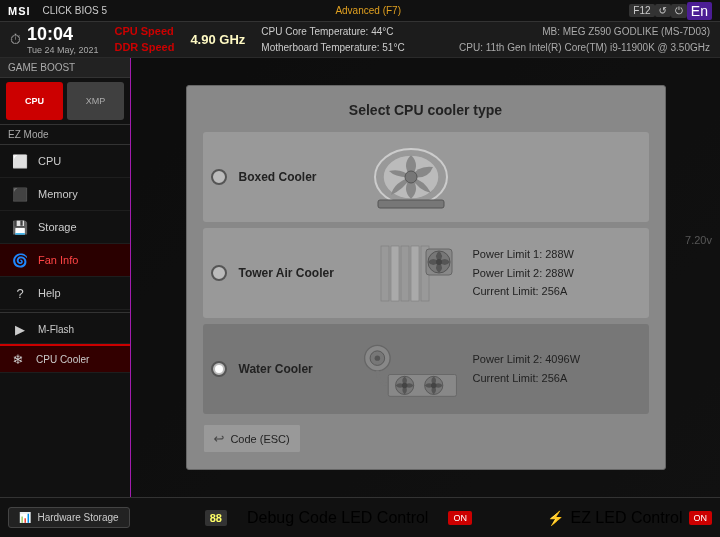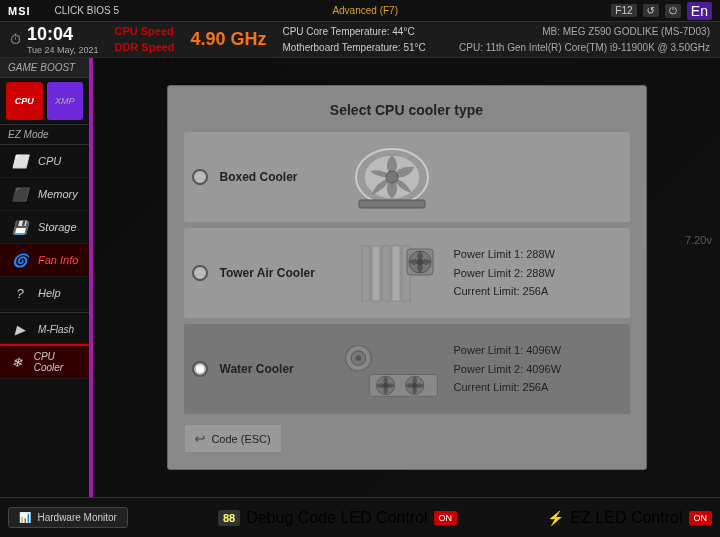--- a/index.html
+++ b/index.html
@@ -18,40 +18,39 @@
       height: 22px;
       display: flex;
       align-items: center;
       justify-content: space-between;
       padding: 0 8px;
       border-bottom: 1px solid #333;
     }
     .top-bar-left {
       display: flex;
       align-items: center;
-      gap: 24px;
+      gap: 12px;
     }
     .msi-logo {
       color: #fff;
       font-weight: bold;
       font-size: 11px;
       letter-spacing: 1px;
     }
     .bios-title {
       color: #ccc;
       font-size: 10px;
     }
     .top-bar-center {
       color: #e0a020;
       font-size: 10px;
     }
     .top-bar-right {
       display: flex;
       align-items: center;
-      gap: 6px;
     }
     .top-icon {
       color: #ccc;
       font-size: 10px;
       background: #333;
       padding: 1px 4px;
       border-radius: 2px;
     }
     .lang-badge {
       background: #4c1d95;
@@ -89,22 +88,22 @@
       color: #aaa;
       font-size: 9px;
     }
     .speed-display {
       color: #c00;
       font-size: 11px;
       font-weight: bold;
       line-height: 1.4;
     }
     .ghz-display {
-      color: #f97316;
-      font-size: 18px;
+      color: #fef9c3;
+      font-size: 13px;
       font-weight: bold;
     }
     .temp-info {
       color: #ccc;
       font-size: 10px;
       line-height: 1.6;
       flex: 1;
     }
     .system-info {
       color: #aaa;
@@ -114,26 +113,25 @@
     }
 
     
     .main-layout {
       display: flex;
       height: calc(537px - 58px - 40px);
     }
 
     
     .sidebar {
-      width: 93px;
+      width: 131px;
       background: #111;
-      border-right: 4px solid #a21caf;
+      border-right: 1px solid #a21caf;
       display: flex;
       flex-direction: column;
-      font-style: italic;
     }
     .game-boost {
       background: #222;
       padding: 4px 8px;
       color: #aaa;
       font-size: 10px;
       border-bottom: 1px solid #333;
     }
     .boost-buttons {
       display: flex;
@@ -149,21 +147,21 @@
       align-items: center;
       justify-content: center;
     }
     .boost-btn.cpu {
       background: #c00;
       color: #fff;
       font-size: 9px;
       font-weight: bold;
     }
     .boost-btn.xmp {
-      background: #6d28d9;
+      background: #404040;
       color: #aaa;
       font-size: 9px;
     }
     .ez-mode {
       padding: 4px 8px;
       color: #aaa;
       font-size: 10px;
       border-bottom: 1px solid #333;
     }
     .nav-item {
@@ -361,21 +359,21 @@
     .toggle-on {
       background: #c00;
       color: #fff;
       font-size: 9px;
       padding: 2px 5px;
       border-radius: 2px;
     }
     .debug-btn {
       display: flex;
       align-items: center;
-      gap: 6px;
+      gap: 20px;
       flex: 1;
       justify-content: center;
     }
     .debug-icon {
       background: #333;
       color: #ff6;
       font-size: 11px;
       padding: 2px 5px;
       border-radius: 2px;
       font-weight: bold;
@@ -554,40 +552,39 @@
 
                 <circle cx="80" cy="50" r="10" fill="#777" stroke="#555" stroke-width="1"></circle>
                 <path d="M80,40 Q85,45 80,50 Q75,45 80,40 Z" fill="#555"></path>
                 <path d="M90,50 Q85,55 80,50 Q85,45 90,50 Z" fill="#555"></path>
                 <path d="M80,60 Q75,55 80,50 Q85,55 80,60 Z" fill="#555"></path>
                 <path d="M70,50 Q75,45 80,50 Q75,55 70,50 Z" fill="#555"></path>
                 <circle cx="80" cy="50" r="3" fill="#444"></circle>
               </svg>
             </div>
             <div class="cooler-specs">
-              <div>Power Limit 1: 4096W</div>
               <div>Power Limit 2: 4096W</div>
               <div>Current Limit: 256A</div>
             </div>
           </div>
 
           <div class="exit-btn">
             <span class="exit-icon">↩</span>
             <span>Code (ESC)</span>
           </div>
         </div>
       </div>
     </div>
   </div>
 </div>
 
 <div class="bottom-bar">
   <div class="bottom-btn hw-monitor">
     <span>📊</span>
-    <span>Hardware Monitor</span>
+    <span>Hardware Storage</span>
   </div>
 
   <div class="debug-btn">
     <span class="debug-icon">88</span>
     <span>Debug Code LED Control</span>
     <span class="toggle-on">ON</span>
   </div>
 
   <div class="ez-led-btn">
     <span class="led-icon">⚡</span>

